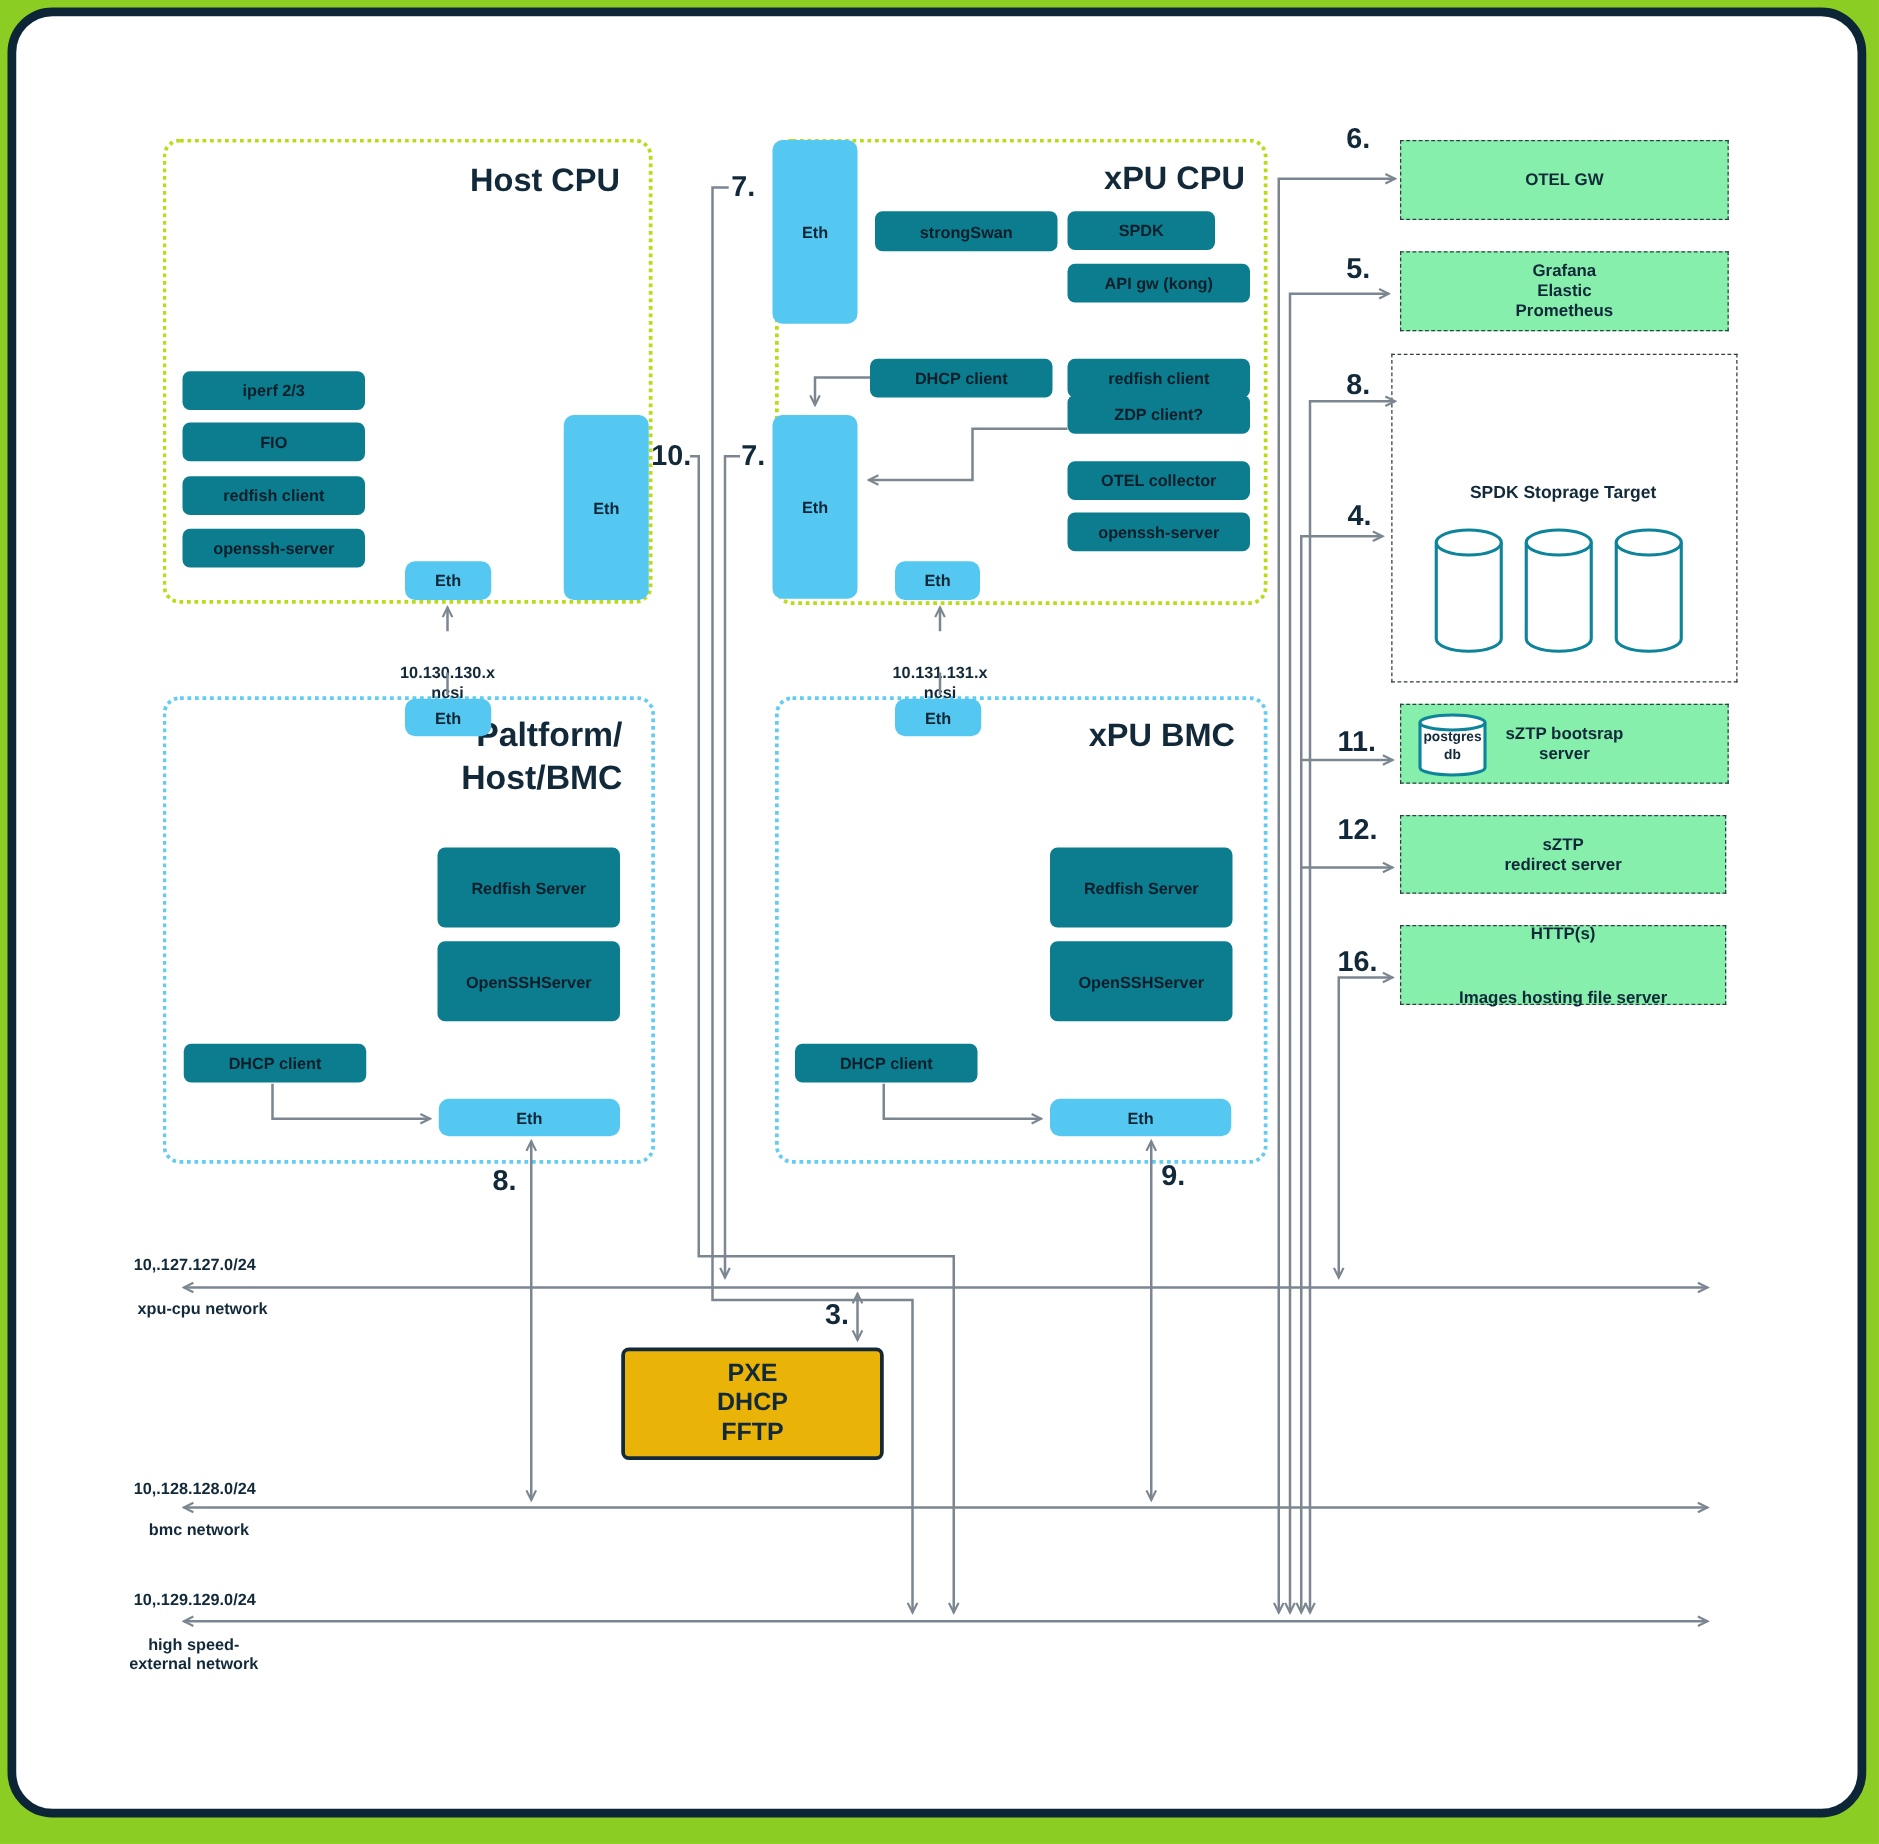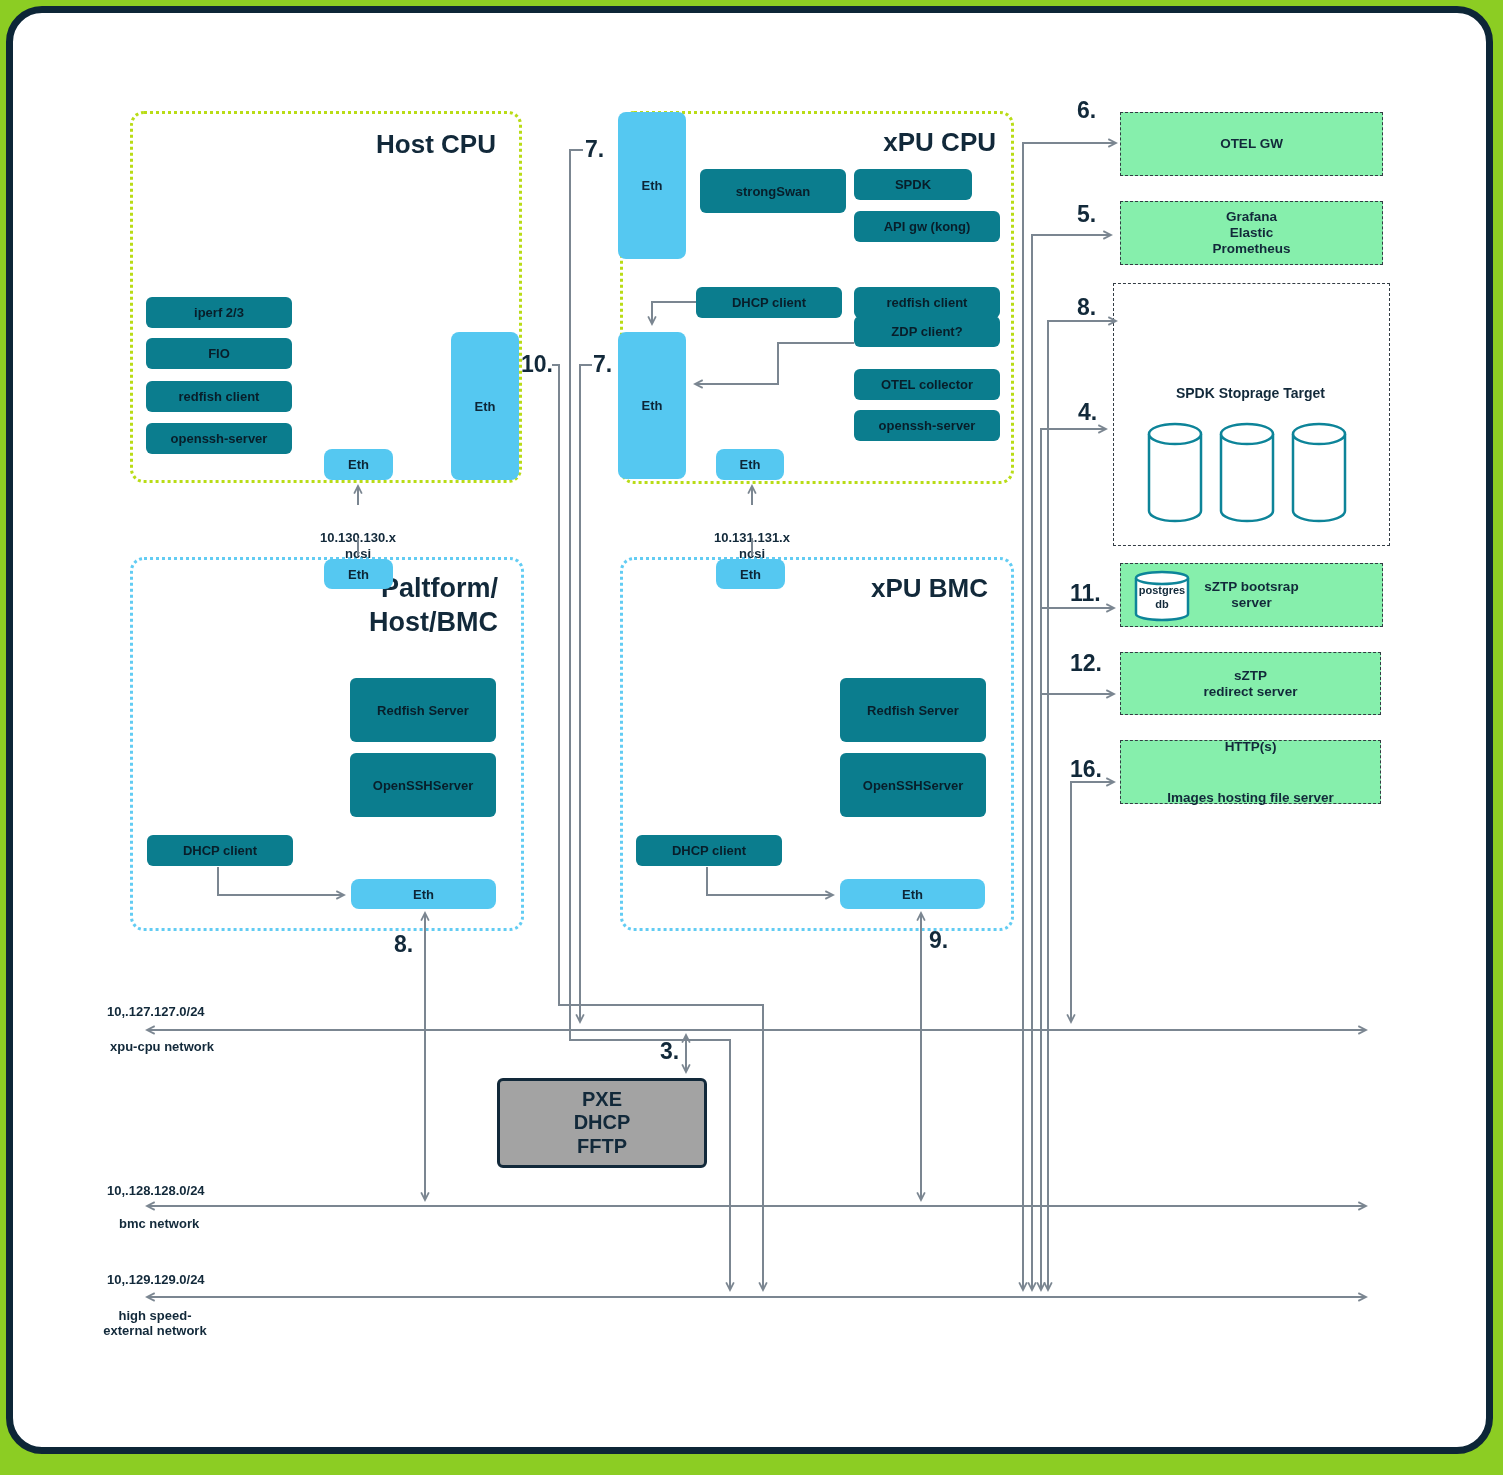--- a/index.html
+++ b/index.html
@@ -17,21 +17,21 @@
           align-items:center; justify-content:center; font-size:13px; font-weight:bold; z-index:30; }
   .dash { position:absolute; border:1.5px dashed #333c44; background:#86efac; display:flex; flex-direction:column;
           align-items:center; justify-content:center; color:#12293a; font-weight:bold; font-size:13.5px;
           z-index:30; text-align:center; line-height:1.18; }
   .dash-outer { position:absolute; border:1.5px dashed #333c44; background:#fff; z-index:24; }
   .spdk-title { position:absolute; color:#12293a; font-weight:bold; font-size:14px; text-align:center; z-index:30; }
   .num { position:absolute; color:#12293a; font-weight:bold; font-size:23px; z-index:35; }
   .iplabel { position:absolute; color:#12293a; font-weight:bold; font-size:13px; z-index:35; }
   .ncsi { position:absolute; width:116px; text-align:center; color:#12293a; font-weight:bold; font-size:13px; z-index:35; line-height:1.2;margin-top:27px; }
   .pxe { position:absolute; left:497px; top:1078px; width:204px; height:84px; border:3px solid #12293a; border-radius:6px;
-         background:#a3a3a3; display:flex; flex-direction:column; align-items:center; justify-content:center;
+         background:#eab308; display:flex; flex-direction:column; align-items:center; justify-content:center;
          color:#12293a; font-weight:bold; font-size:20px; line-height:1.18; z-index:30; }
   .cyl { position:absolute; z-index:30; }
   .pgwrap { position:absolute; z-index:31; }
   .pgtext { position:absolute; left:0; top:14px; width:100%; text-align:center; color:#12293a;
             font-weight:bold; font-size:11px; line-height:1.25; z-index:32; }
 </style>
 </head>
 <body>
 
 <div class="canvas">
@@ -87,21 +87,21 @@
   <div class="ncsi" style="left:300px; top:503px;">
     <div>10.130.130.x</div>
     <div>ncsi</div>
   </div>
 
   <div class="gbox" style="left:620px; top:111px; width:388px; height:367px;"></div>
   <div class="boxtitle" style="left:830px; top:126px; width:166px;">xPU CPU</div>
   <div class="eth" style="left:618px; top:112px; width:68px; height:147px;">Eth</div>
   <div class="eth" style="left:618px; top:332px; width:68px; height:147px;">Eth</div>
   <div class="eth" style="left:716px; top:449px; width:68px; height:31px;">Eth</div>
-  <div class="teal" style="left:700px; top:169px; width:146px; height:44px;">strongSwan</div>
+  <div class="teal" style="left:700px; top:169px; width:146px; height:32px;">strongSwan</div>
   <div class="teal" style="left:854px; top:169px; width:118px; height:31px;">SPDK</div>
   <div class="teal" style="left:854px; top:211px; width:146px; height:31px;">API gw (kong)</div>
   <div class="teal" style="left:696px; top:287px; width:146px; height:31px;">DHCP client</div>
   <div class="teal" style="left:854px; top:287px; width:146px; height:31px;">redfish client</div>
   <div class="teal" style="left:854px; top:316px; width:146px; height:31px;">ZDP client?</div>
   <div class="teal" style="left:854px; top:369px; width:146px; height:31px;">OTEL collector</div>
   <div class="teal" style="left:854px; top:410px; width:146px; height:31px;">openssh-server</div>
   <div class="ncsi" style="left:694px; top:503px;">
     <div>10.131.131.x</div>
     <div>ncsi</div>

